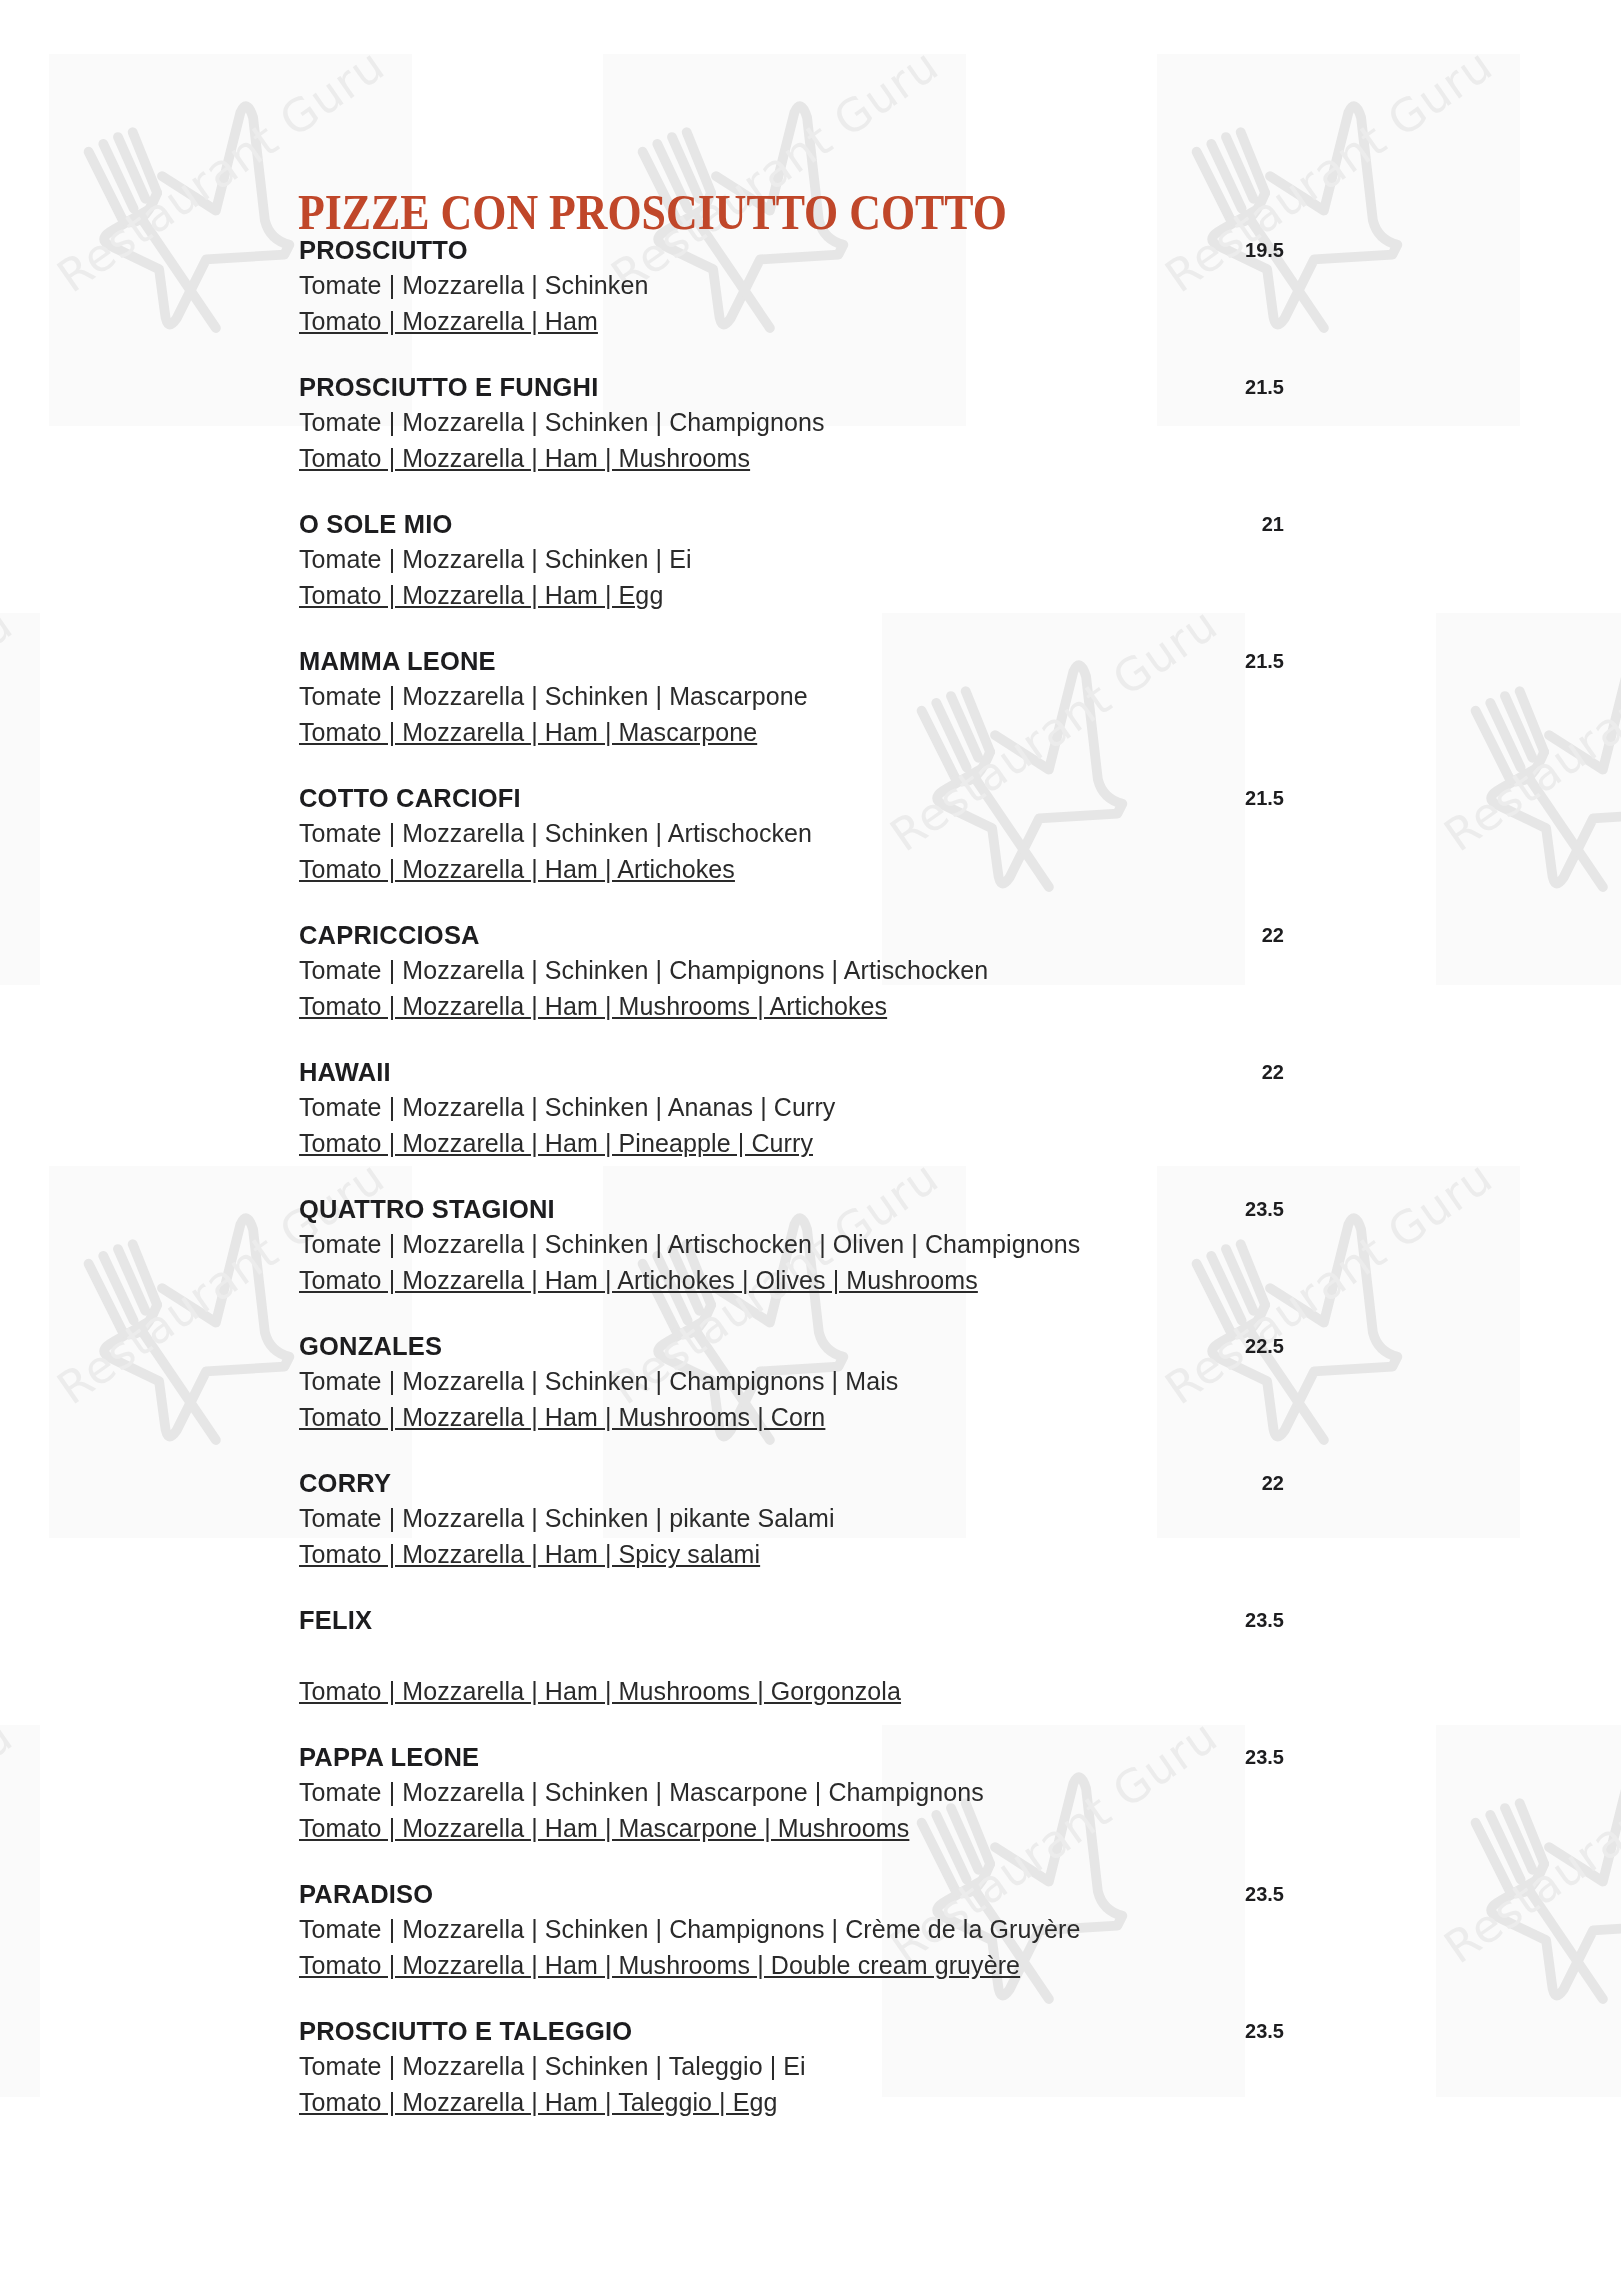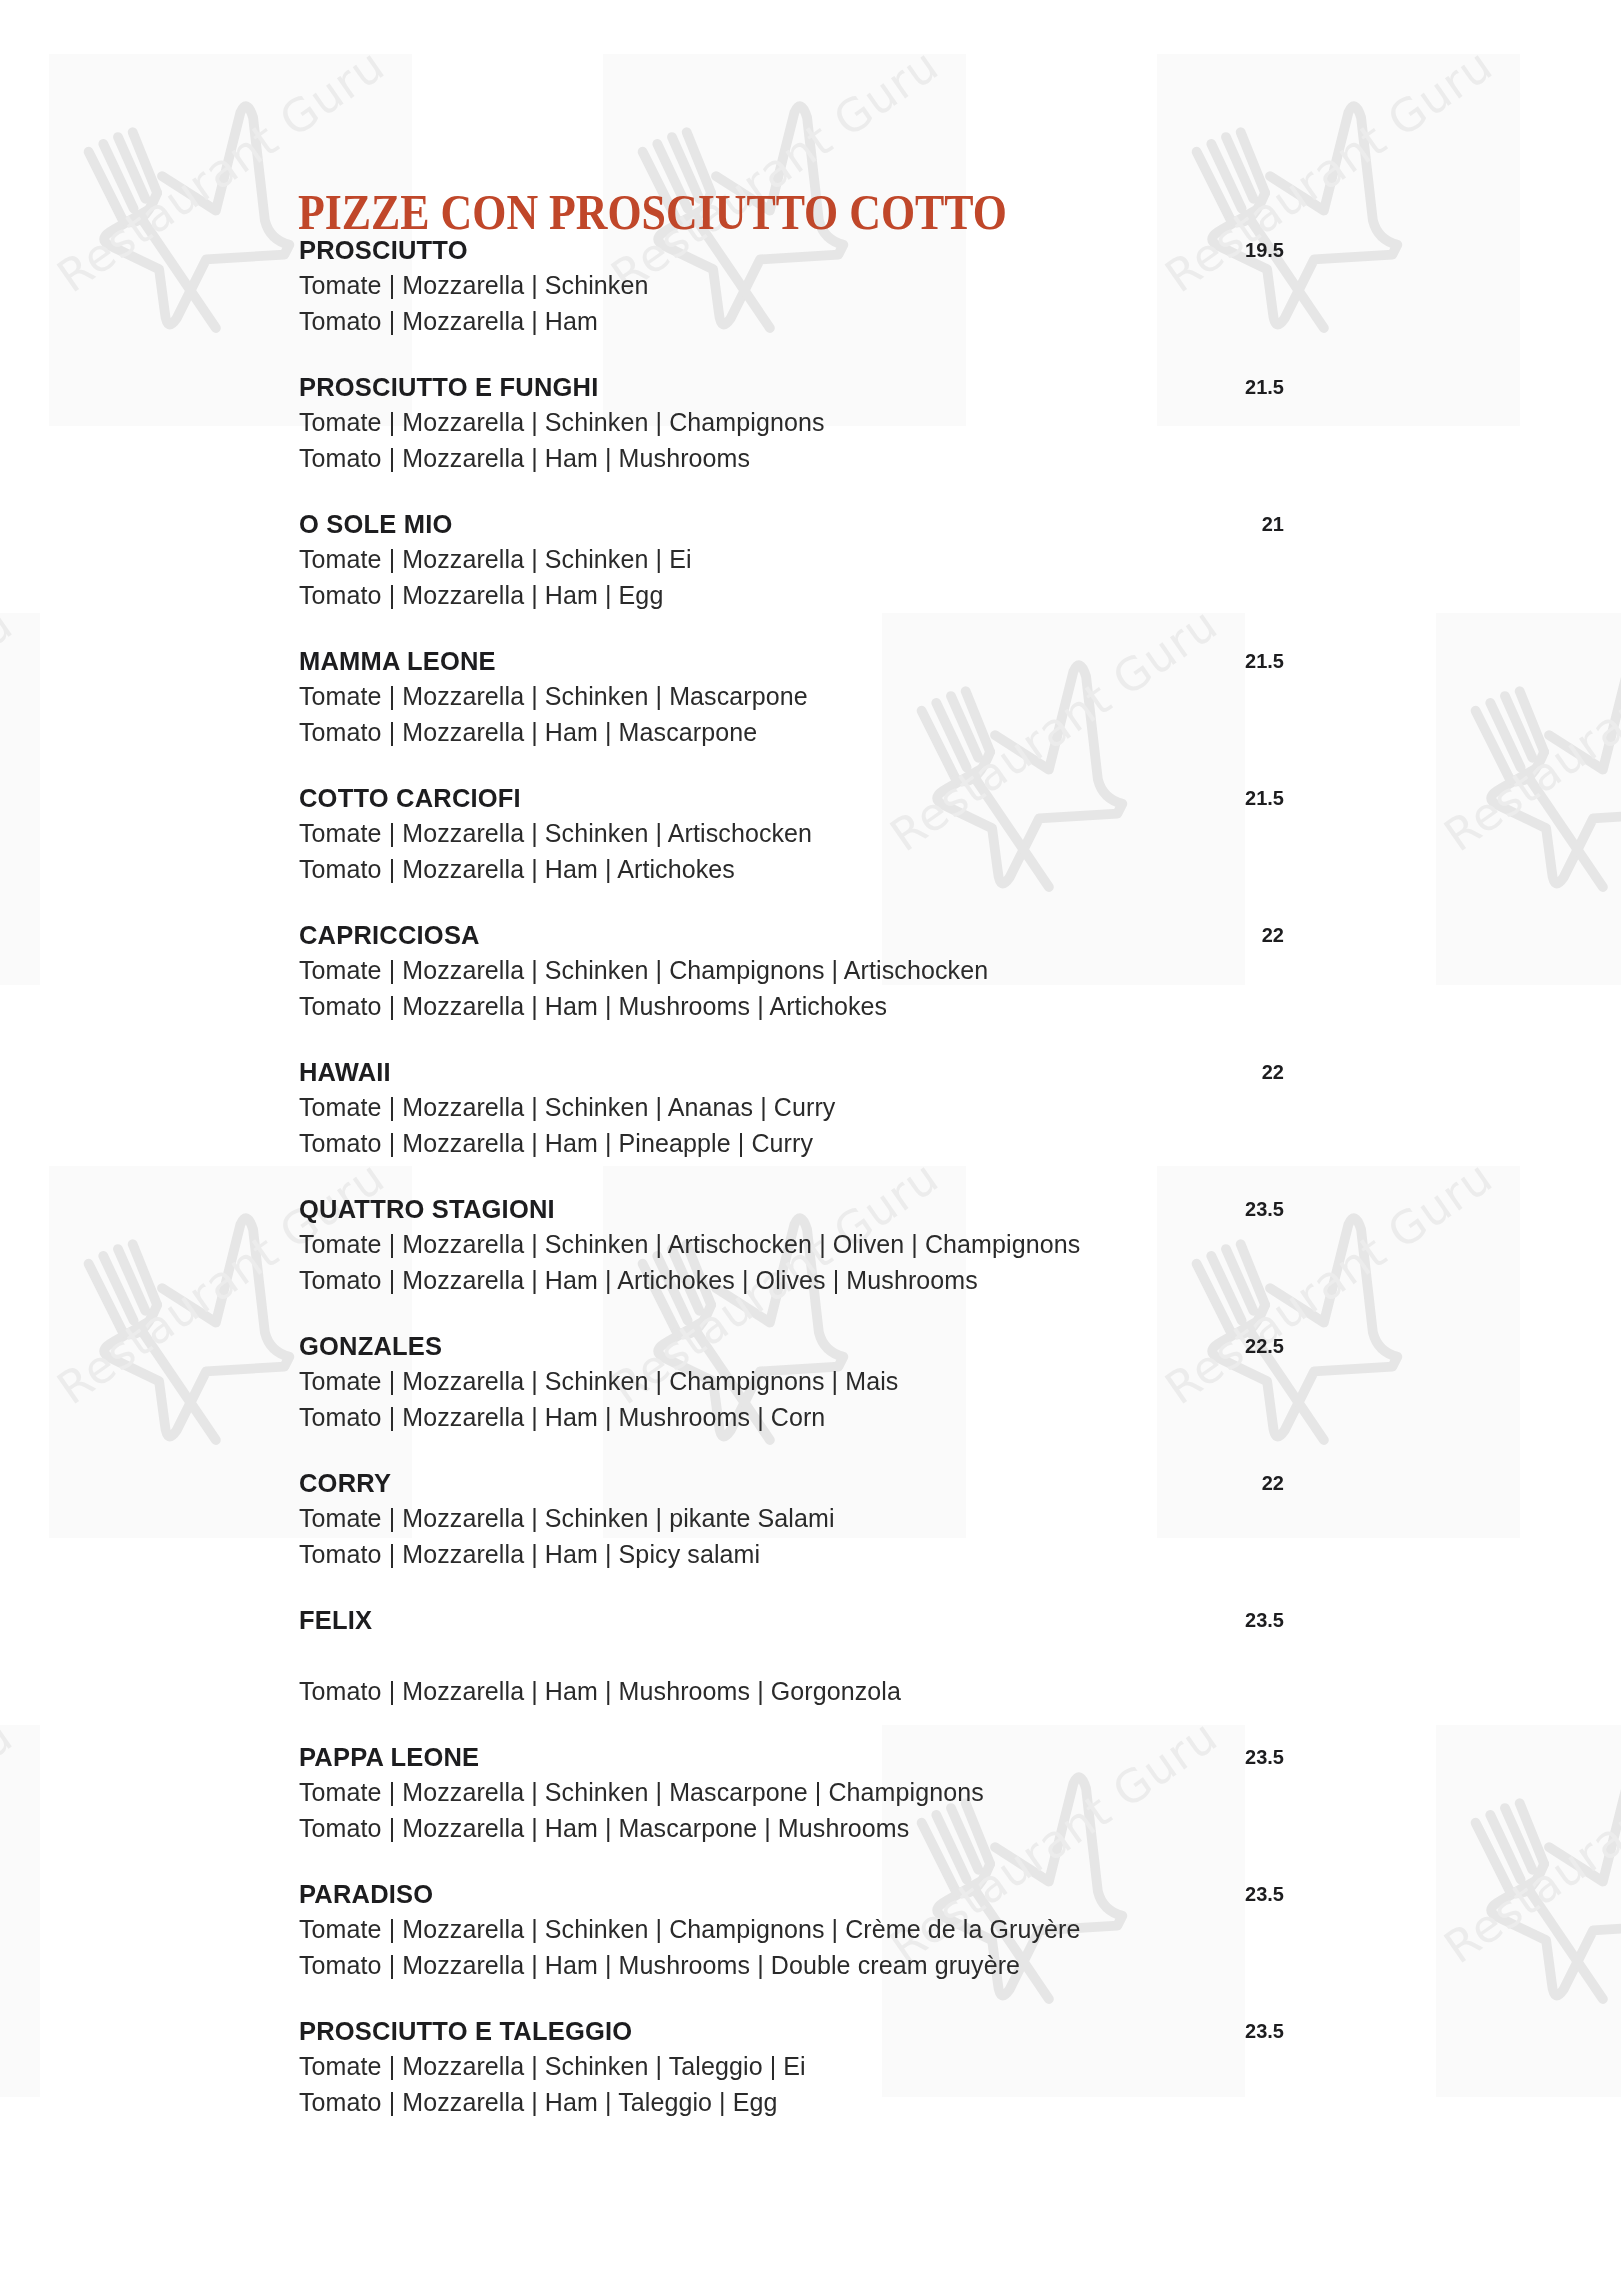--- a/index.html
+++ b/index.html
@@ -40,21 +40,21 @@
     position: absolute; right: 0; top: 0;
     font-weight: 700; font-size: 20px; line-height: 33px; color: #1d1d1f;
     white-space: nowrap;
   }
   .item-desc {
     position: absolute; left: 0;
     font-size: 25px; line-height: 33px; color: #2a2a2a; white-space: nowrap;
     letter-spacing: 0.1px;
   }
   .desc-de { top: 35px; }
-  .desc-en { top: 71px; }
+  .desc-en { top: 71px; text-decoration: underline; }
 </style>
 </head>
 <body>
 
 <div class="wm-layer">
 
 <div class="wm-tile" style="left: 49px; top: 54px;">
       <svg class="wm-logo" viewBox="0 0 240 260">
         <g fill="none" stroke="#e6e6e6" stroke-width="10" stroke-linecap="round" stroke-linejoin="round">
           <path d="M95 95 L150 130 L175 30 Q182 15 188 35 L200 140 Q205 160 225 165 L220 175 L140 180 L110 240 Q100 255 98 235 L92 190 L40 165 Q30 158 45 150 L80 130"></path>

